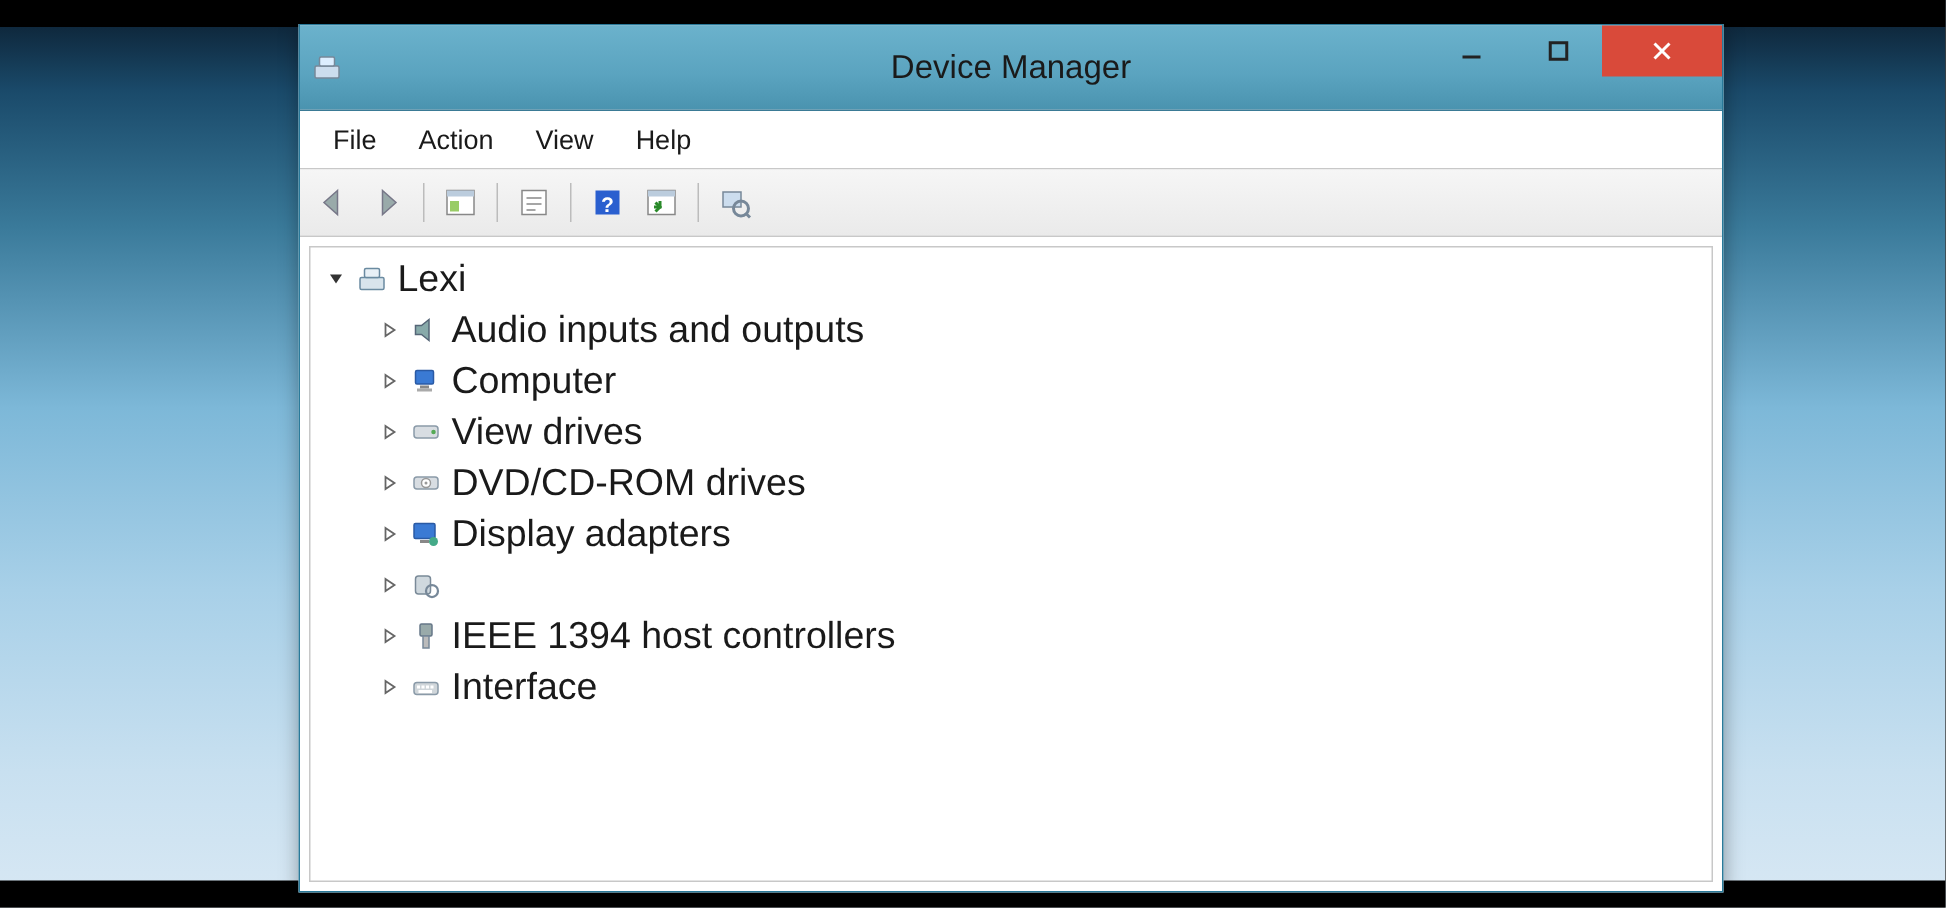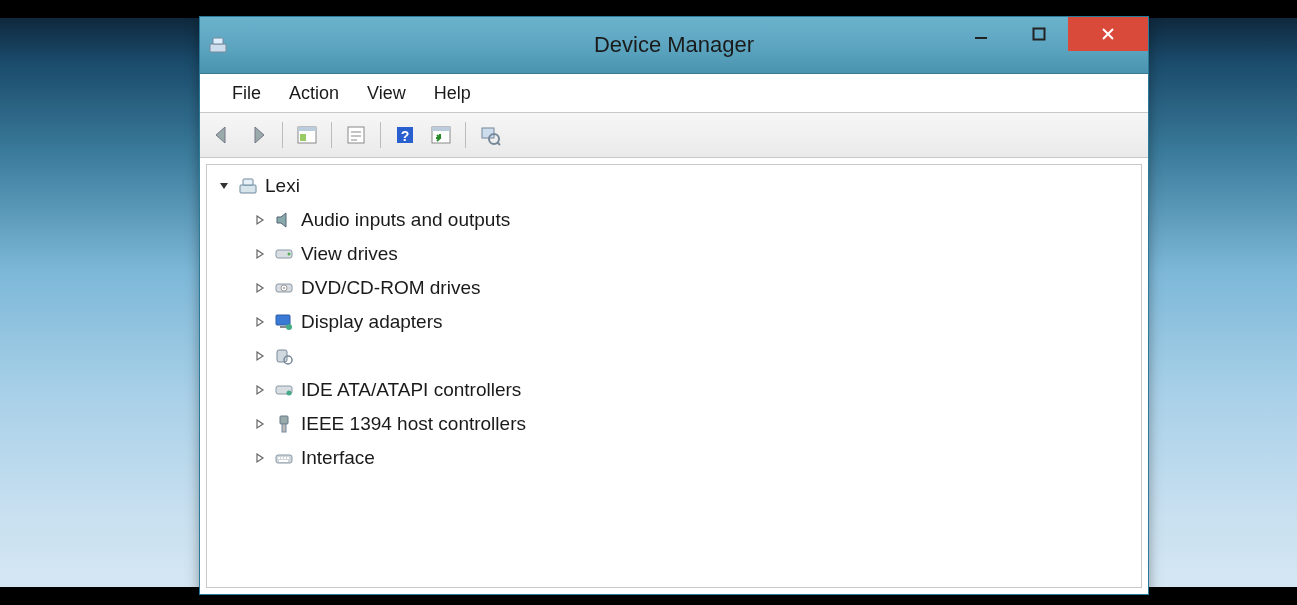--- a/index.html
+++ b/index.html
@@ -10,33 +10,33 @@
 
 .window{position:absolute;left:188px;top:16px;width:948px;height:577px;background:#fff;border:1px solid #2a7a9a;box-shadow:0 2px 12px rgba(0,0,0,.35);display:flex;flex-direction:column;margin-left:11px;}
 .titlebar{height:56px;background:linear-gradient(180deg,#6bb2cc 0%,#5aa3bf 60%,#4a93af 100%);border-bottom:1px solid #3a7a95;display:flex;align-items:center;position:relative;}
 .titlebar .app-icon{margin-left:8px;width:20px;height:20px;display:flex;align-items:center;justify-content:center;}
 .titlebar .title{position:absolute;left:0;right:0;text-align:center;font-size:22px;color:#1a1a1a;pointer-events:none;}
 .win-controls{position:absolute;right:0;top:0;display:flex;height:34px;}
 .win-btn{width:58px;height:34px;display:flex;align-items:center;justify-content:center;color:#1a1a1a;}
 .win-btn.close{width:80px;background:#d94a3a;color:#fff;}
 .win-btn svg{display:block;}
 
-.menubar{height:38px;background:#fff;border-bottom:1px solid #c8c8c8;display:flex;align-items:center;padding:0 18px;gap:0;}
+.menubar{height:38px;background:#fff;border-bottom:1px solid #c8c8c8;display:flex;align-items:center;padding:0 8px;gap:0;}
 .menubar .mitem{padding:4px 14px;font-size:18px;color:#1a1a1a;}
 
 .toolbar{height:44px;background:linear-gradient(180deg,#f6f6f6,#eaeaea);border-bottom:1px solid #c8c8c8;display:flex;align-items:center;padding:0 8px;gap:8px;}
 .tool{width:28px;height:28px;display:flex;align-items:center;justify-content:center;}
 .tool svg{display:block;}
 .sep{width:1px;height:26px;background:#bcbcbc;margin:0 2px;}
 
 .client{flex:1;padding:6px;background:#fff;overflow:hidden;}
 .tree-pane{border:1px solid #c8c8c8;width:100%;height:100%;box-sizing:border-box;padding:4px 0;overflow:hidden;}
 
 .tree-root,.tree-children{list-style:none;margin:0;padding:0;}
-.tree-row{display:flex;align-items:center;height:34px;font-size:19px;color:#1a1a1a;white-space:nowrap;}
+.tree-row{display:flex;align-items:center;height:34px;font-size:25px;color:#1a1a1a;white-space:nowrap;}
 .tree-row .expander{width:18px;height:18px;display:flex;align-items:center;justify-content:center;margin-right:2px;}
 .tree-row .dev-icon{width:22px;height:22px;display:flex;align-items:center;justify-content:center;margin:0 6px 0 2px;}
 .tree-root>li>.tree-row{padding-left:8px;}
 .tree-children>li>.tree-row{padding-left:44px;text-align:right;}
 </style>
 </head>
 <body>
 
 <div class="desktop">
   <div class="bar-top"></div>
@@ -167,20 +167,37 @@
                 </li>
                 <li>
                   <div class="tree-row">
                     <span class="expander">
                       <svg width="12" height="12" viewBox="0 0 12 12">
                         <path d="M3 2 L9 6 L3 10 Z" fill="none" stroke="#666" stroke-width="1.2"></path>
                       </svg>
                     </span>
                     <span class="dev-icon">
                       <svg width="20" height="20" viewBox="0 0 20 20">
+                        <rect x="3" y="3" width="12" height="9" rx="1" fill="#3a7ad4" stroke="#2a5aa4"></rect>
+                        <rect x="6" y="13" width="6" height="2" fill="#888"></rect>
+                        <rect x="4" y="15" width="10" height="2" fill="#aaa"></rect>
+                      </svg>
+                    </span>
+                    <span>Computer</span>
+                  </div>
+                </li>
+                <li>
+                  <div class="tree-row">
+                    <span class="expander">
+                      <svg width="12" height="12" viewBox="0 0 12 12">
+                        <path d="M3 2 L9 6 L3 10 Z" fill="none" stroke="#666" stroke-width="1.2"></path>
+                      </svg>
+                    </span>
+                    <span class="dev-icon">
+                      <svg width="20" height="20" viewBox="0 0 20 20">
                         <rect x="2" y="6" width="16" height="8" rx="2" fill="#d8dde2" stroke="#8a9aa8"></rect>
                         <circle cx="15" cy="10" r="1.5" fill="#5a5"></circle>
                       </svg>
                     </span>
                     <span>View drives</span>
                   </div>
                 </li>
                 <li>
                   <div class="tree-row">
                     <span class="expander">
@@ -221,36 +238,20 @@
                       <svg width="12" height="12" viewBox="0 0 12 12">
                         <path d="M3 2 L9 6 L3 10 Z" fill="none" stroke="#666" stroke-width="1.2"></path>
                       </svg>
                     </span>
                     <span class="dev-icon">
                       <svg width="20" height="20" viewBox="0 0 20 20">
                         <rect x="3" y="4" width="10" height="12" rx="2" fill="#cfd8de" stroke="#7a8a98"></rect>
                         <circle cx="14" cy="14" r="4" fill="none" stroke="#789" stroke-width="1.5"></circle>
                       </svg>
                     </span>
-                  </div>
-                </li>
-                <li>
-                  <div class="tree-row">
-                    <span class="expander">
-                      <svg width="12" height="12" viewBox="0 0 12 12">
-                        <path d="M3 2 L9 6 L3 10 Z" fill="none" stroke="#666" stroke-width="1.2"></path>
-                      </svg>
-                    </span>
-                    <span class="dev-icon">
-                      <svg width="20" height="20" viewBox="0 0 20 20">
-                        <rect x="2" y="6" width="16" height="8" rx="2" fill="#d8dde2" stroke="#8a9aa8"></rect>
-                        <circle cx="15" cy="13" r="2.5" fill="#4a8"></circle>
-                      </svg>
-                    </span>
-                    <span>IDE ATA/ATAPI controllers</span>
                   </div>
                 </li>
                 <li>
                   <div class="tree-row">
                     <span class="expander">
                       <svg width="12" height="12" viewBox="0 0 12 12">
                         <path d="M3 2 L9 6 L3 10 Z" fill="none" stroke="#666" stroke-width="1.2"></path>
                       </svg>
                     </span>
                     <span class="dev-icon">

